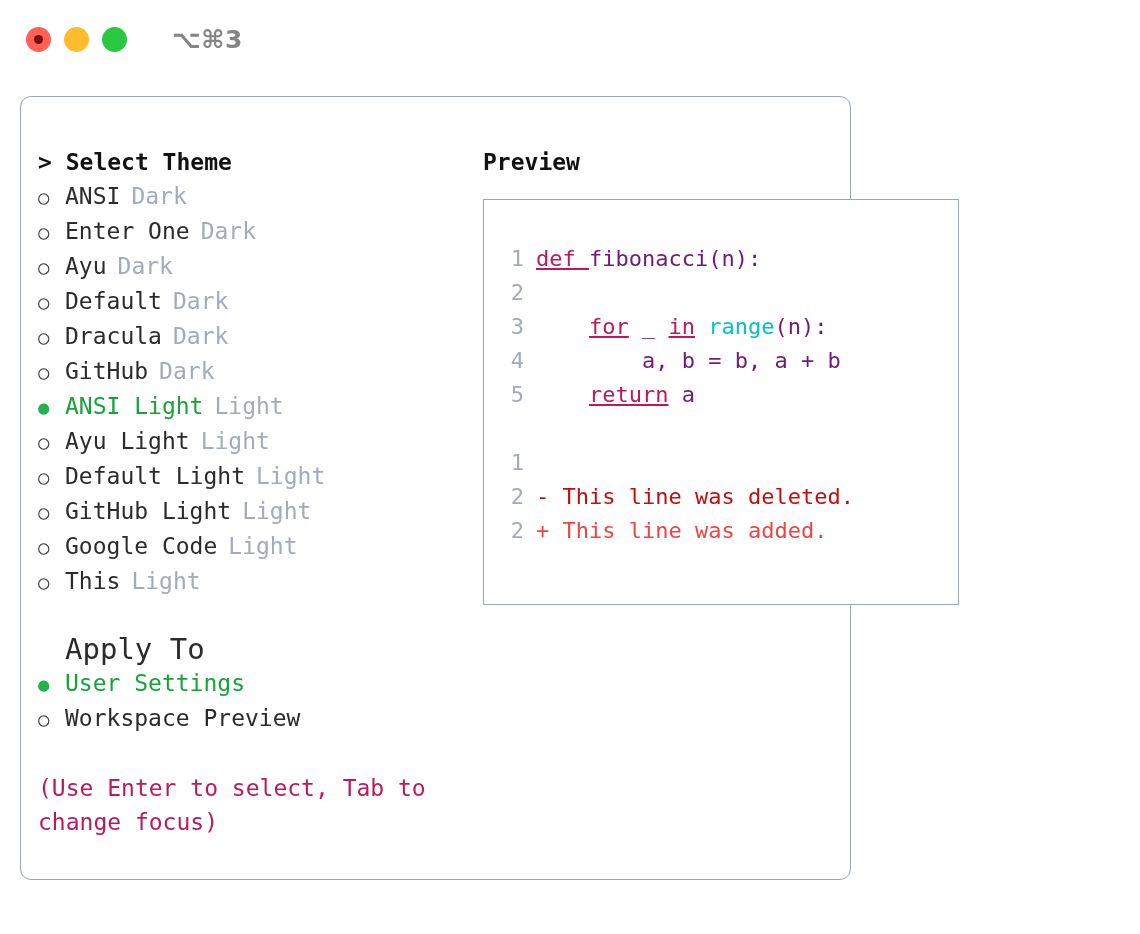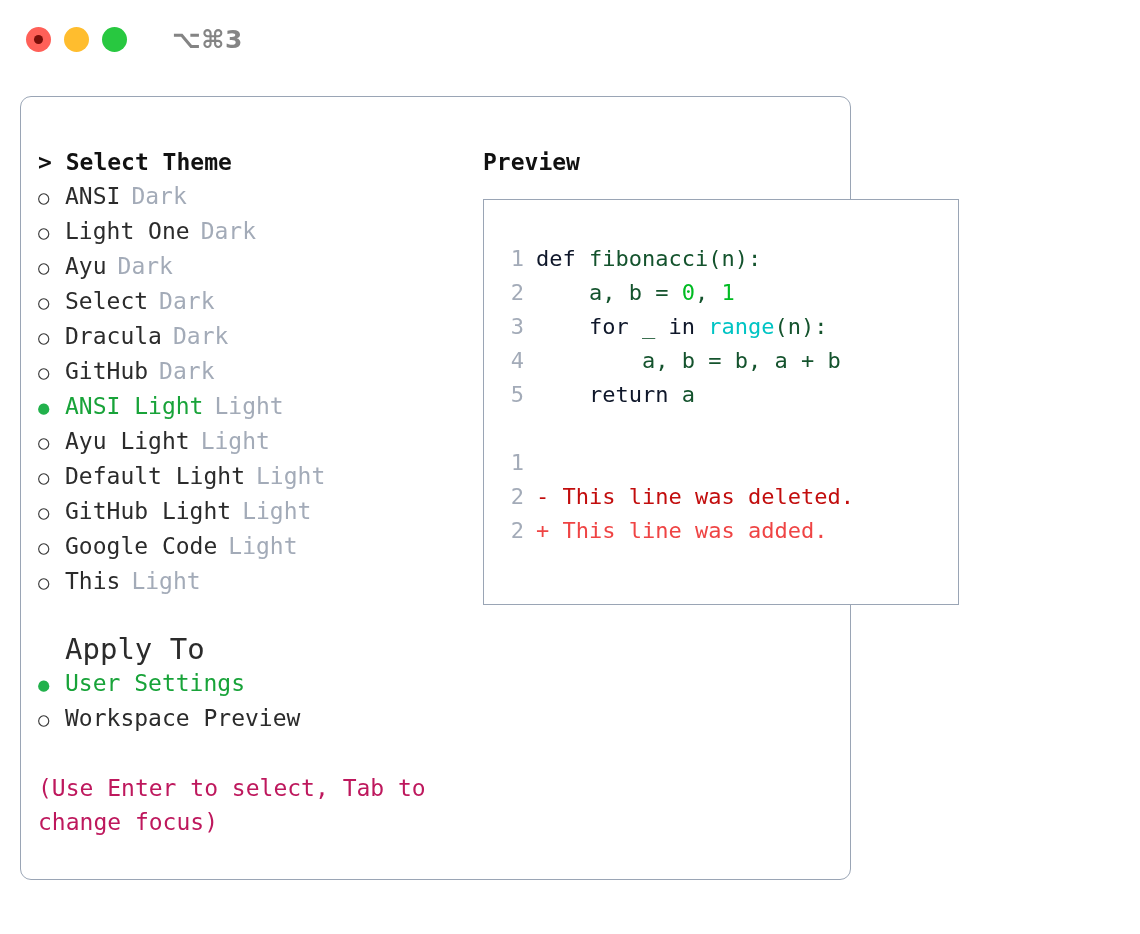--- a/index.html
+++ b/index.html
@@ -168,24 +168,24 @@
     padding-left: 14px;
   }
   .lineno {
     flex: 0 0 26px;
     text-align: right;
     color: #a3abb8;
     margin-right: 12px;
   }
   .code-text { color: #1b1b1b; }
 
-  .tok-kw   { color: #0f172a; }
+  .tok-kw   { color: #be185d; text-decoration: underline; }
   .tok-fn   { color: #00c4c4; }
   .tok-num  { color: #00bb22; }
-  .tok-plain{ color: #14532d; }
+  .tok-plain{ color: #701a75; }
 
   .diff-gap { height: 34px; }
   .diff-ctx { color: #8a8a8a; }
   .diff-del { color: #c20d0d; }
   .diff-add { color: #ef4444; }
 </style>
 </head>
 <body>
 
 <div class="window">
@@ -200,23 +200,23 @@
   </div>
 
   <div class="panel">
 
     <div class="left-col">
 
       <div class="section-title">&gt; Select Theme</div>
 
       <div id="theme-list">
           <div class="theme-row"><span class="marker">○</span><span class="theme-name">ANSI</span><span class="theme-tag">Dark</span></div>
-          <div class="theme-row"><span class="marker">○</span><span class="theme-name">Light One</span><span class="theme-tag">Dark</span></div>
+          <div class="theme-row"><span class="marker">○</span><span class="theme-name">Enter One</span><span class="theme-tag">Dark</span></div>
           <div class="theme-row"><span class="marker">○</span><span class="theme-name">Ayu</span><span class="theme-tag">Dark</span></div>
-          <div class="theme-row"><span class="marker">○</span><span class="theme-name">Select</span><span class="theme-tag">Dark</span></div>
+          <div class="theme-row"><span class="marker">○</span><span class="theme-name">Default</span><span class="theme-tag">Dark</span></div>
           <div class="theme-row"><span class="marker">○</span><span class="theme-name">Dracula</span><span class="theme-tag">Dark</span></div>
           <div class="theme-row"><span class="marker">○</span><span class="theme-name">GitHub</span><span class="theme-tag">Dark</span></div>
           <div class="theme-row selected"><span class="marker sel">●</span><span class="theme-name">ANSI Light</span><span class="theme-tag">Light</span></div>
           <div class="theme-row"><span class="marker">○</span><span class="theme-name">Ayu Light</span><span class="theme-tag">Light</span></div>
           <div class="theme-row"><span class="marker">○</span><span class="theme-name">Default Light</span><span class="theme-tag">Light</span></div>
           <div class="theme-row"><span class="marker">○</span><span class="theme-name">GitHub Light</span><span class="theme-tag">Light</span></div>
           <div class="theme-row"><span class="marker">○</span><span class="theme-name">Google Code</span><span class="theme-tag">Light</span></div>
           <div class="theme-row"><span class="marker">○</span><span class="theme-name">This</span><span class="theme-tag">Light</span></div>
         </div>
 
@@ -230,21 +230,21 @@
 
       <div class="hint">(Use Enter to select, Tab to change focus)</div>
     </div>
 
     <div class="right-col">
       <div class="preview-title">Preview</div>
 
       <div class="preview-box">
         <div id="code-block">
             <div class="code-line"><span class="lineno">1</span><span class="code-text"><span class="tok-kw">def </span><span class="tok-plain">fibonacci(n):</span></span></div>
-            <div class="code-line"><span class="lineno">2</span><span class="code-text"><span class="tok-plain">    a, b = </span><span class="tok-num">0</span><span class="tok-plain">, </span><span class="tok-num">1</span></span></div>
+            <div class="code-line"><span class="lineno">2</span></div>
             <div class="code-line"><span class="lineno">3</span><span class="code-text"><span class="tok-plain">    </span><span class="tok-kw">for</span><span class="tok-plain"> _ </span><span class="tok-kw">in</span><span class="tok-plain"> </span><span class="tok-fn">range</span><span class="tok-plain">(n):</span></span></div>
             <div class="code-line"><span class="lineno">4</span><span class="code-text"><span class="tok-plain">        a, b = b, a + b</span></span></div>
             <div class="code-line"><span class="lineno">5</span><span class="code-text"><span class="tok-plain">    </span><span class="tok-kw">return</span><span class="tok-plain"> a</span></span></div>
           </div>
         <div class="diff-gap"></div>
         <div id="diff-block">
             <div class="code-line"><span class="lineno">1</span></div>
             <div class="code-line"><span class="lineno">2</span><span class="diff-del">- This line was deleted.</span></div>
             <div class="code-line"><span class="lineno">2</span><span class="diff-add">+ This line was added.</span></div>
           </div>

